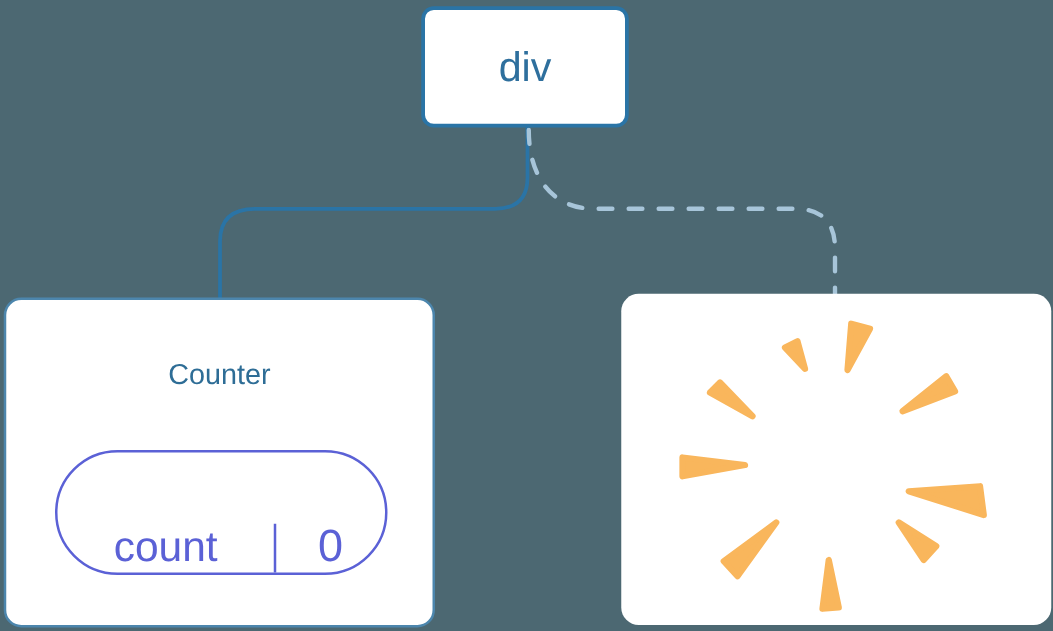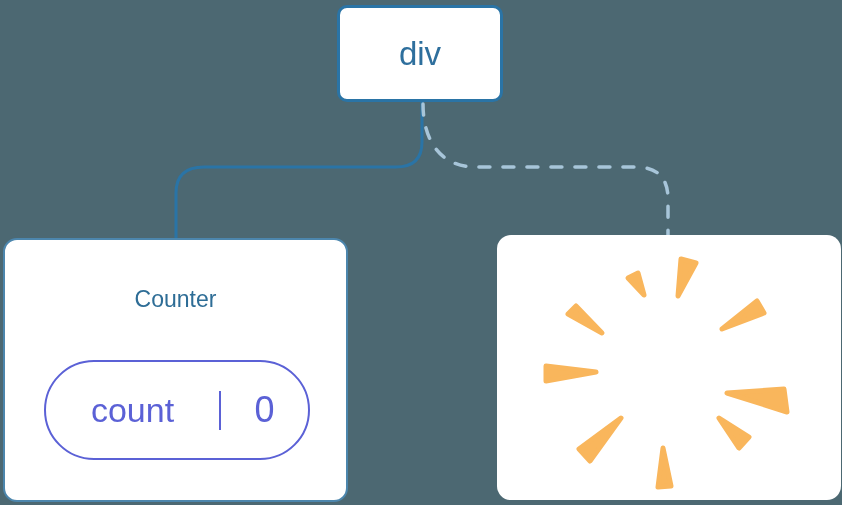--- a/index.html
+++ b/index.html
@@ -25,21 +25,21 @@
     position:absolute;box-sizing:border-box;background:var(--card_bg);border-radius:14px;
   }
   .card-counter{
     left:3px;top:238px;width:345px;height:264px;border:2px solid var(--card_border);
   }
   .counter-title{
     margin-top:46px;text-align:center;font-size:23px;font-weight:500;color:var(--title);
   }
   .state-pill{
     position:absolute;left:39px;top:120px;width:266px;height:100px;box-sizing:border-box;
-    border:2px solid var(--purple);border-radius:50px;display:flex;align-items:center;
+    border:2px solid var(--purple);border-radius:50px;display:flex;align-items:flex-end;
     color:var(--purple);font-size:34px;
   }
   .state-pill .key{
     width:173px;border-right:2px solid var(--purple);
     display:flex;align-items:center;justify-content:center;
   }
   .state-pill .val{
     flex:1;display:flex;align-items:center;justify-content:center;font-size:36px;
   }
   .card-removed{

